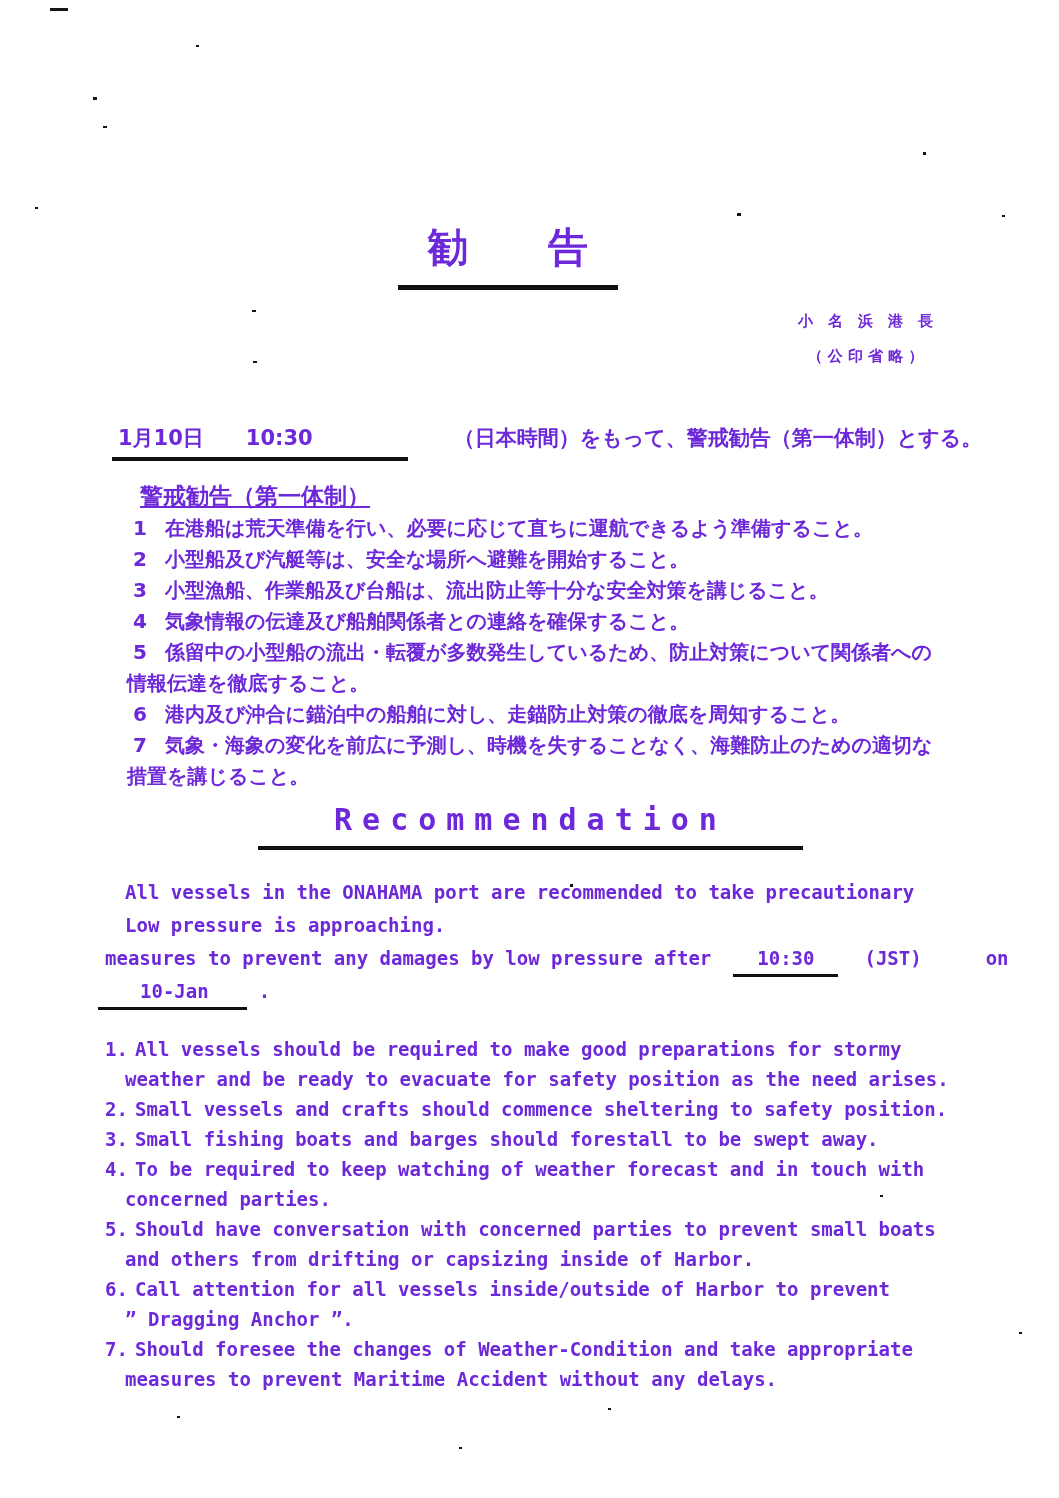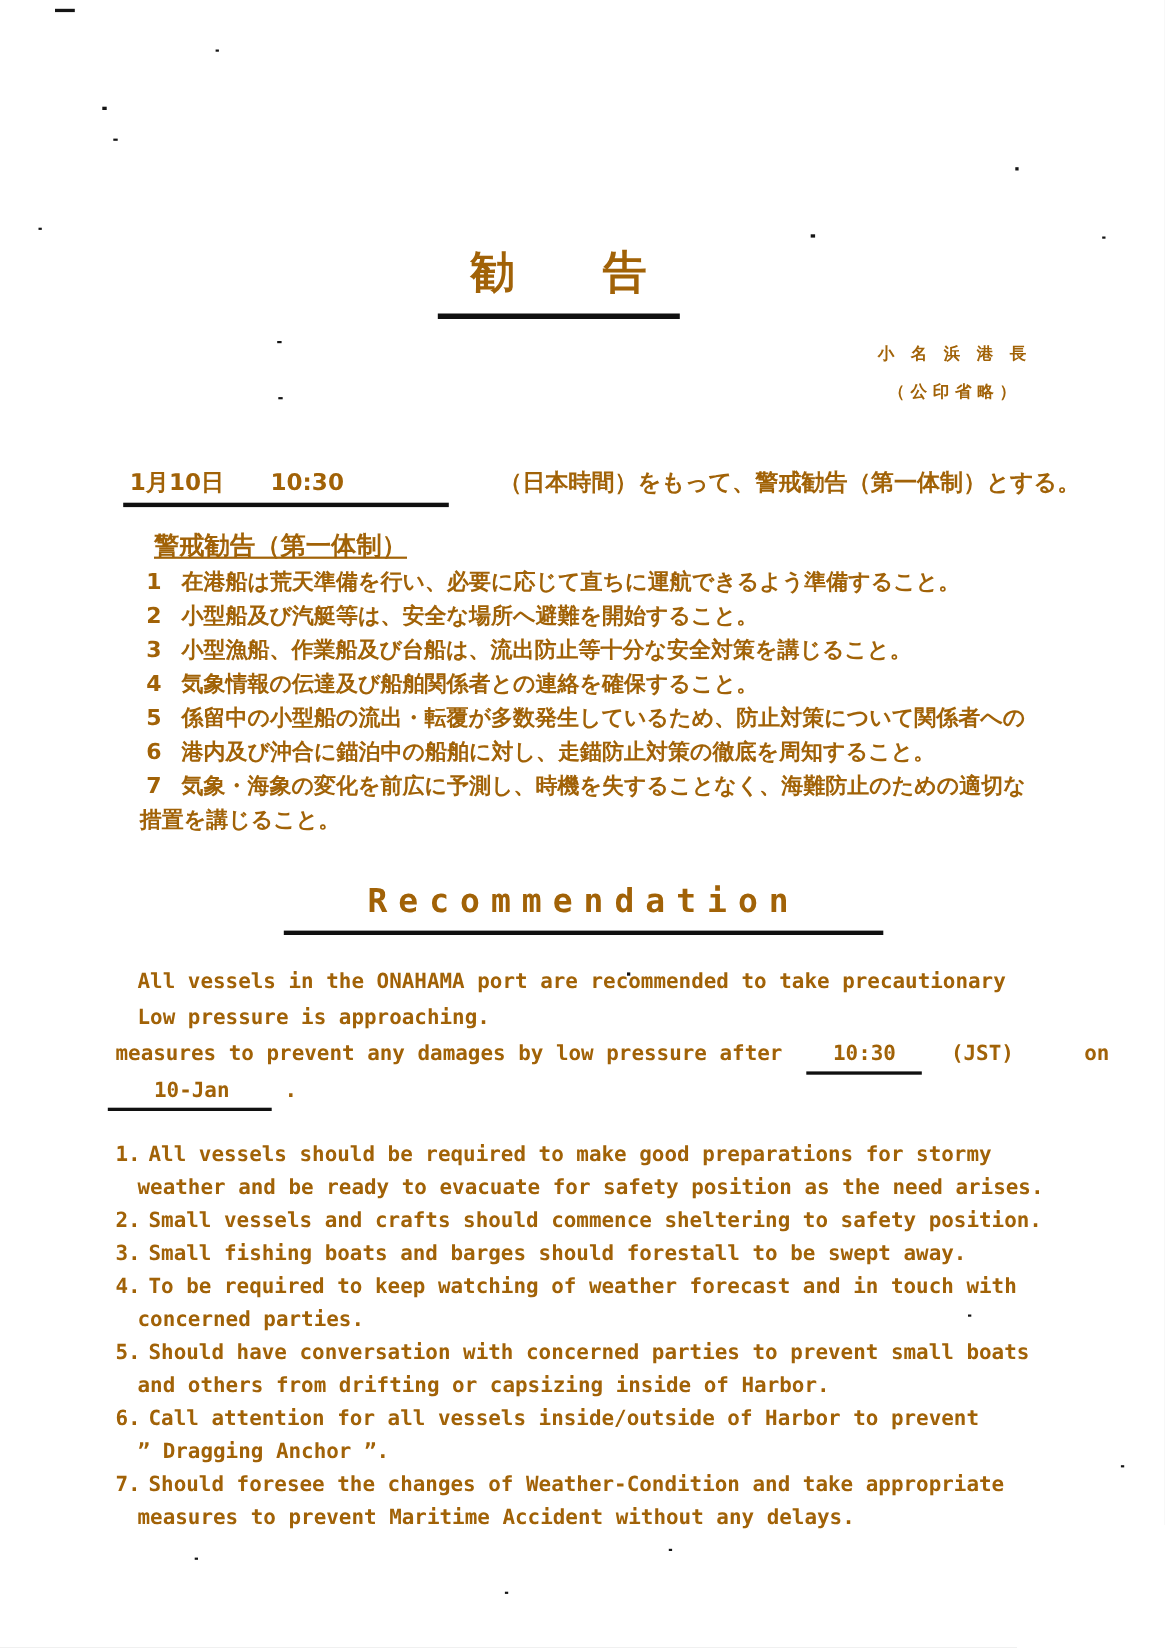--- a/index.html
+++ b/index.html
@@ -1,19 +1,19 @@
 <!DOCTYPE html>
 <html><head>
 <meta charset="utf-8">
 <style>
   * { margin:0; padding:0; box-sizing:border-box; }
   html,body { background:#d8d8d8; }
   .page {
     position:relative; width:1059px; height:1498px; background:#ffffff;
-    color:#a16207; font-family:"DejaVu Sans", sans-serif; font-weight:700;
+    color:#6d28d9; font-family:"DejaVu Sans", sans-serif; font-weight:700;
     overflow:hidden;
   }
   .abs { position:absolute; }
 
   .title {
     left:398px; top:220px; font-size:40px; white-space:nowrap;
     padding:0 30px 10px 30px; border-bottom:5px solid #101010;
   }
   .issuer { top:304px; right:126px; text-align:center; font-size:15px; line-height:35px; white-space:nowrap; }
 
@@ -90,20 +90,21 @@
     <div class="jp-item">
       <span class="num">4</span>
       <div class="lines">
           <div class="l1">気象情報の伝達及び船舶関係者との連絡を確保すること。</div>
         </div>
     </div>
     <div class="jp-item">
       <span class="num">5</span>
       <div class="lines">
         <div class="l1">係留中の小型船の流出・転覆が多数発生しているため、防止対策について関係者への</div>
+        <div class="l2">情報伝達を徹底すること。</div>
       </div>
     </div>
     <div class="jp-item">
       <span class="num">6</span>
       <div class="lines">
           <div class="l1">港内及び沖合に錨泊中の船舶に対し、走錨防止対策の徹底を周知すること。</div>
         </div>
     </div>
     <div class="jp-item">
       <span class="num">7</span>

